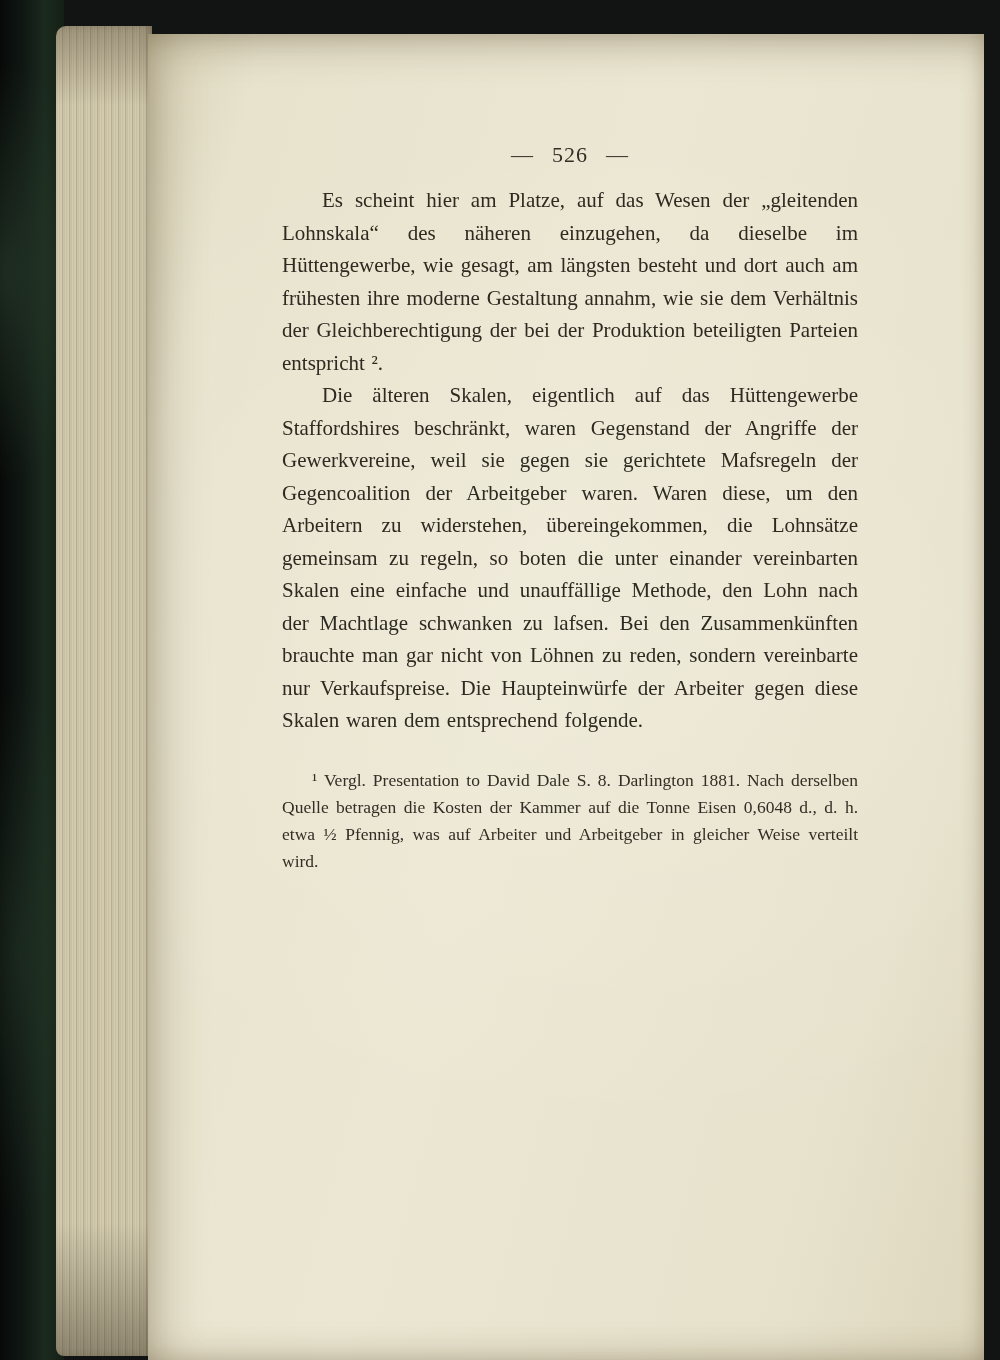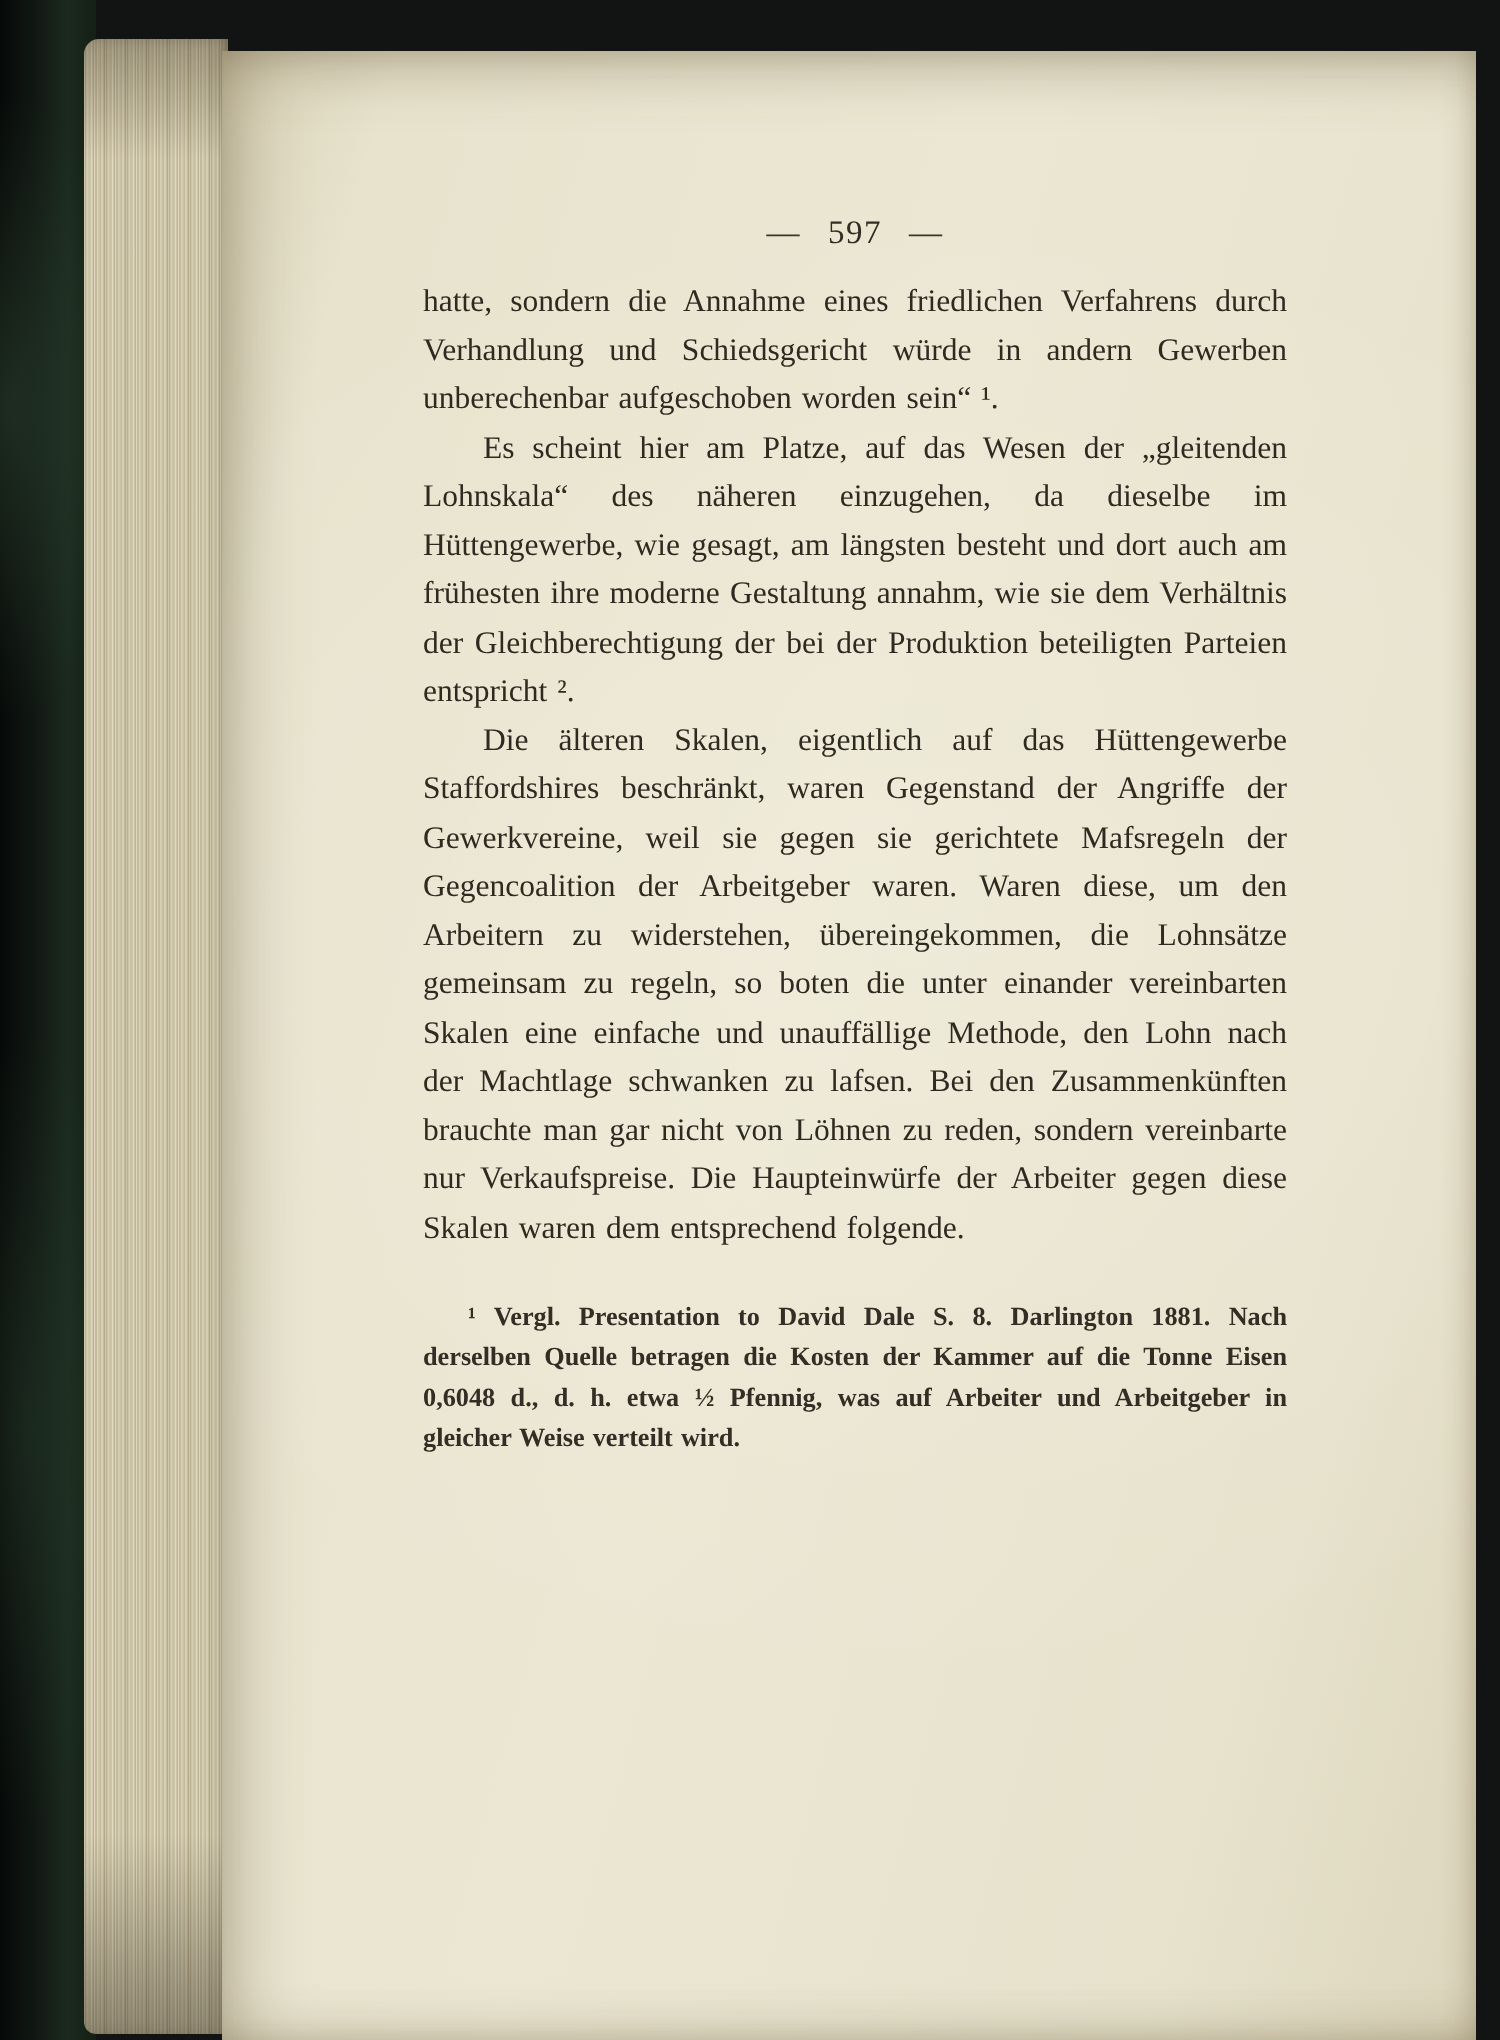--- a/index.html
+++ b/index.html
@@ -95,21 +95,20 @@
     font-weight: normal;
     text-align: center;
     letter-spacing: 3.5px;
     word-spacing: 9px;
     margin: 30px 0 24px 0;
     color: #2e2a21;
   }
 
   .footnotes {
     margin-top: 30px;
-    font-weight: bold;
   }
   .footnote {
     font-size: 17.5px;
     line-height: 27px;
     text-align: justify;
     margin: 0;
     text-indent: 30px;
     word-spacing: 1px;
     color: #332e25;
   }
@@ -117,24 +116,23 @@
 </head>
 <body>
 
 <div class="cover"></div>
 <div class="edges"></div>
 
 <div class="page">
   <div class="text-block">
 
     <div class="page-number-row">
-      <span class="dash">—</span><span>597</span><span class="dash">—</span>
+      <span class="dash">—</span><span>526</span><span class="dash">—</span>
     </div>
 
-    <p class="para no-indent">hatte, sondern die Annahme eines friedlichen Verfahrens durch Verhandlung und Schiedsgericht würde in andern Gewerben unberechenbar aufgeschoben worden sein“ ¹.</p>
 
 
     <p class="para">Es scheint hier am Platze, auf das Wesen der „gleitenden Lohnskala“ des näheren einzugehen, da dieselbe im Hüttengewerbe, wie gesagt, am längsten besteht und dort auch am frühesten ihre moderne Gestaltung annahm, wie sie dem Verhältnis der Gleichberechtigung der bei der Produktion beteiligten Parteien entspricht ².</p>
     <p class="para">Die älteren Skalen, eigentlich auf das Hüttengewerbe Staffordshires beschränkt, waren Gegenstand der Angriffe der Gewerkvereine, weil sie gegen sie gerichtete Mafsregeln der Gegencoalition der Arbeitgeber waren. Waren diese, um den Arbeitern zu widerstehen, übereingekommen, die Lohnsätze gemeinsam zu regeln, so boten die unter einander vereinbarten Skalen eine einfache und unauffällige Methode, den Lohn nach der Machtlage schwanken zu lafsen. Bei den Zusammenkünften brauchte man gar nicht von Löhnen zu reden, sondern vereinbarte nur Verkaufspreise. Die Haupteinwürfe der Arbeiter gegen diese Skalen waren dem entsprechend folgende.</p>
 
     <div class="footnotes">
       <p class="footnote">¹ Vergl. Presentation to David Dale S. 8. Darlington 1881. Nach derselben Quelle betragen die Kosten der Kammer auf die Tonne Eisen 0,6048 d., d. h. etwa ½ Pfennig, was auf Arbeiter und Arbeitgeber in gleicher Weise verteilt wird.</p>
     </div>
 
   </div>

